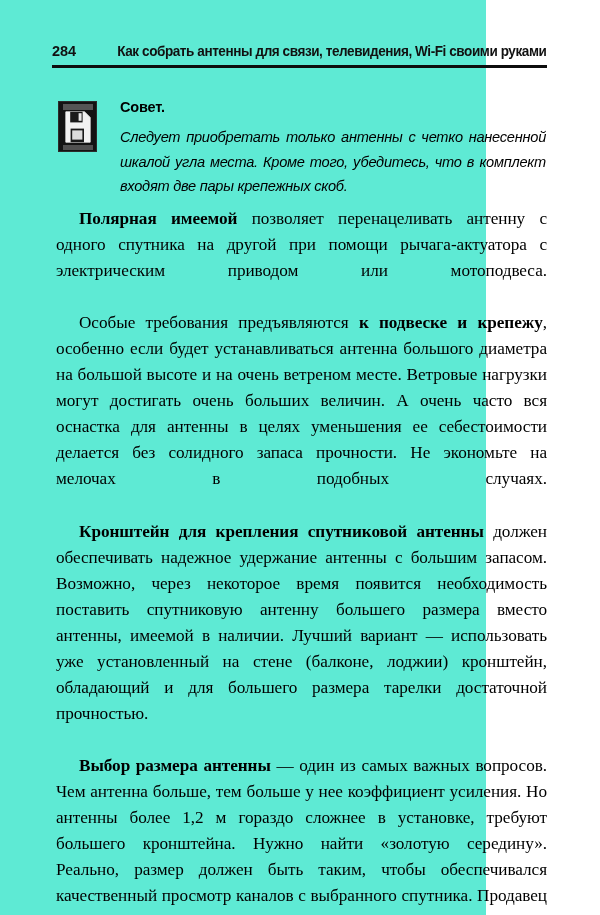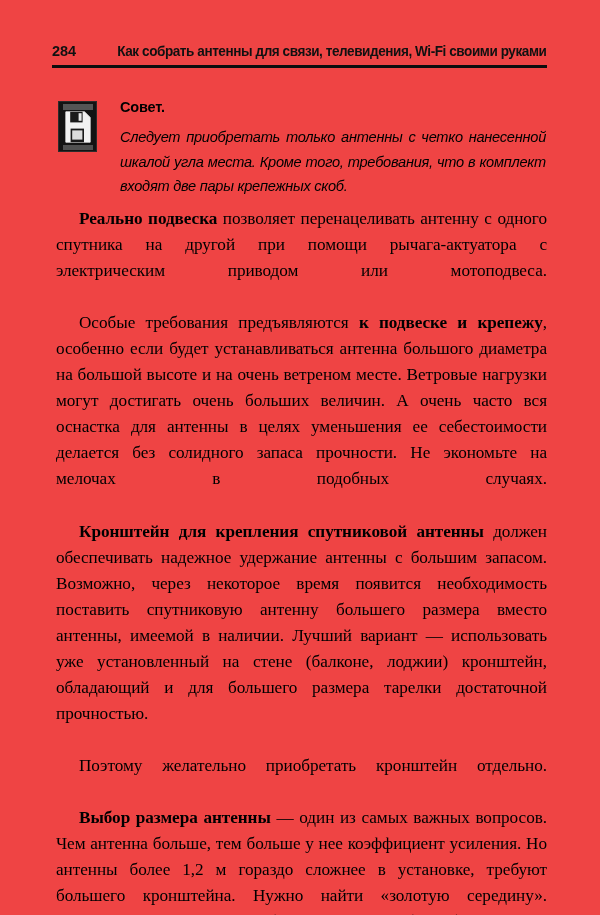--- a/index.html
+++ b/index.html
@@ -15,23 +15,23 @@
     overflow: hidden;
     font-family: "Liberation Serif", "DejaVu Serif", serif;
     color: #000000;
     -webkit-font-smoothing: antialiased;
   }
 
   .page {
     position: absolute;
     left: 0;
     top: 0;
-    width: 600px;
+    width: 486px;
     height: 915px;
-    background: #ef4444;
+    background: #5eead4;
   }
 
   
   .header {
     position: absolute;
     left: 52px;
     top: 42px;
     width: 494px;
     height: 24px;
     display: flex;
@@ -180,36 +180,33 @@
         <path d="M0.8 0.8 H19.5 L25.2 6.4 V31.2 H0.8 Z" fill="#f2f2f2" stroke="#f2f2f2" stroke-width="0.8"></path>
         <rect x="5.2" y="0.8" width="12.4" height="10.6" fill="#1a1a1a"></rect>
         <rect x="13.6" y="2.2" width="3" height="7.6" fill="#e8e8e8"></rect>
         <rect x="5.6" y="17.6" width="13.4" height="13.6" fill="#1a1a1a"></rect>
         <rect x="7.2" y="19.4" width="10.2" height="9.2" fill="#dcdcdc"></rect>
       </svg>
       <div class="foot"></div>
     </div>
     <div class="tip-body">
       <p class="tip-title">Совет.</p>
-      <p class="tip-text">Следует приобретать только антенны с четко нанесенной шкалой угла места. Кроме того, требования, что в комплект входят две пары крепежных скоб.</p>
+      <p class="tip-text">Следует приобретать только антенны с четко нанесенной шкалой угла места. Кроме того, убедитесь, что в комплект входят две пары крепежных скоб.</p>
     </div>
   </div>
 
   <div class="body-col">
     <p class="para">
-      <b>Реально подвеска</b><span> позволяет перенацеливать антенну с одного спутника на другой при помощи рычага-актуатора с электрическим приводом или мотоподвеса.</span>
+      <b>Полярная имеемой</b><span> позволяет перенацеливать антенну с одного спутника на другой при помощи рычага-актуатора с электрическим приводом или мотоподвеса.</span>
     </p>
     <p class="para">
       <span>Особые требования предъявляются </span><b>к подвеске и крепежу</b><span>, особенно если будет устанавливаться антенна большого диаметра на большой высоте и на очень ветреном месте. Ветровые нагрузки могут достигать очень больших величин. А очень часто вся оснастка для антенны в целях уменьшения ее себестоимости делается без солидного запаса прочности. Не экономьте на мелочах в подобных случаях.</span>
     </p>
     <p class="para">
       <b>Кронштейн для крепления спутниковой антенны</b><span> должен обеспечивать надежное удержание антенны с большим запасом. Возможно, через некоторое время появится необходимость поставить спутниковую антенну большего размера вместо антенны, имеемой в наличии. Лучший вариант — использовать уже установленный на стене (балконе, лоджии) кронштейн, обладающий и для большего размера тарелки достаточной прочностью.</span>
     </p>
     <p class="para">
-      <span>Поэтому желательно приобретать кронштейн отдельно.</span>
-    </p>
-    <p class="para">
       <b>Выбор размера антенны</b><span> — один из самых важных вопросов. Чем антенна больше, тем больше у нее коэффициент усиления. Но антенны более 1,2 м гораздо сложнее в установке, требуют большего кронштейна. Нужно найти «золотую середину». Реально, размер должен быть таким, чтобы обеспечивался качественный просмотр каналов с выбранного спутника. Продавец должен дать соответствующую рекомендацию.</span>
     </p>
 
   </div>
 
 </div>
 
 </body></html>

